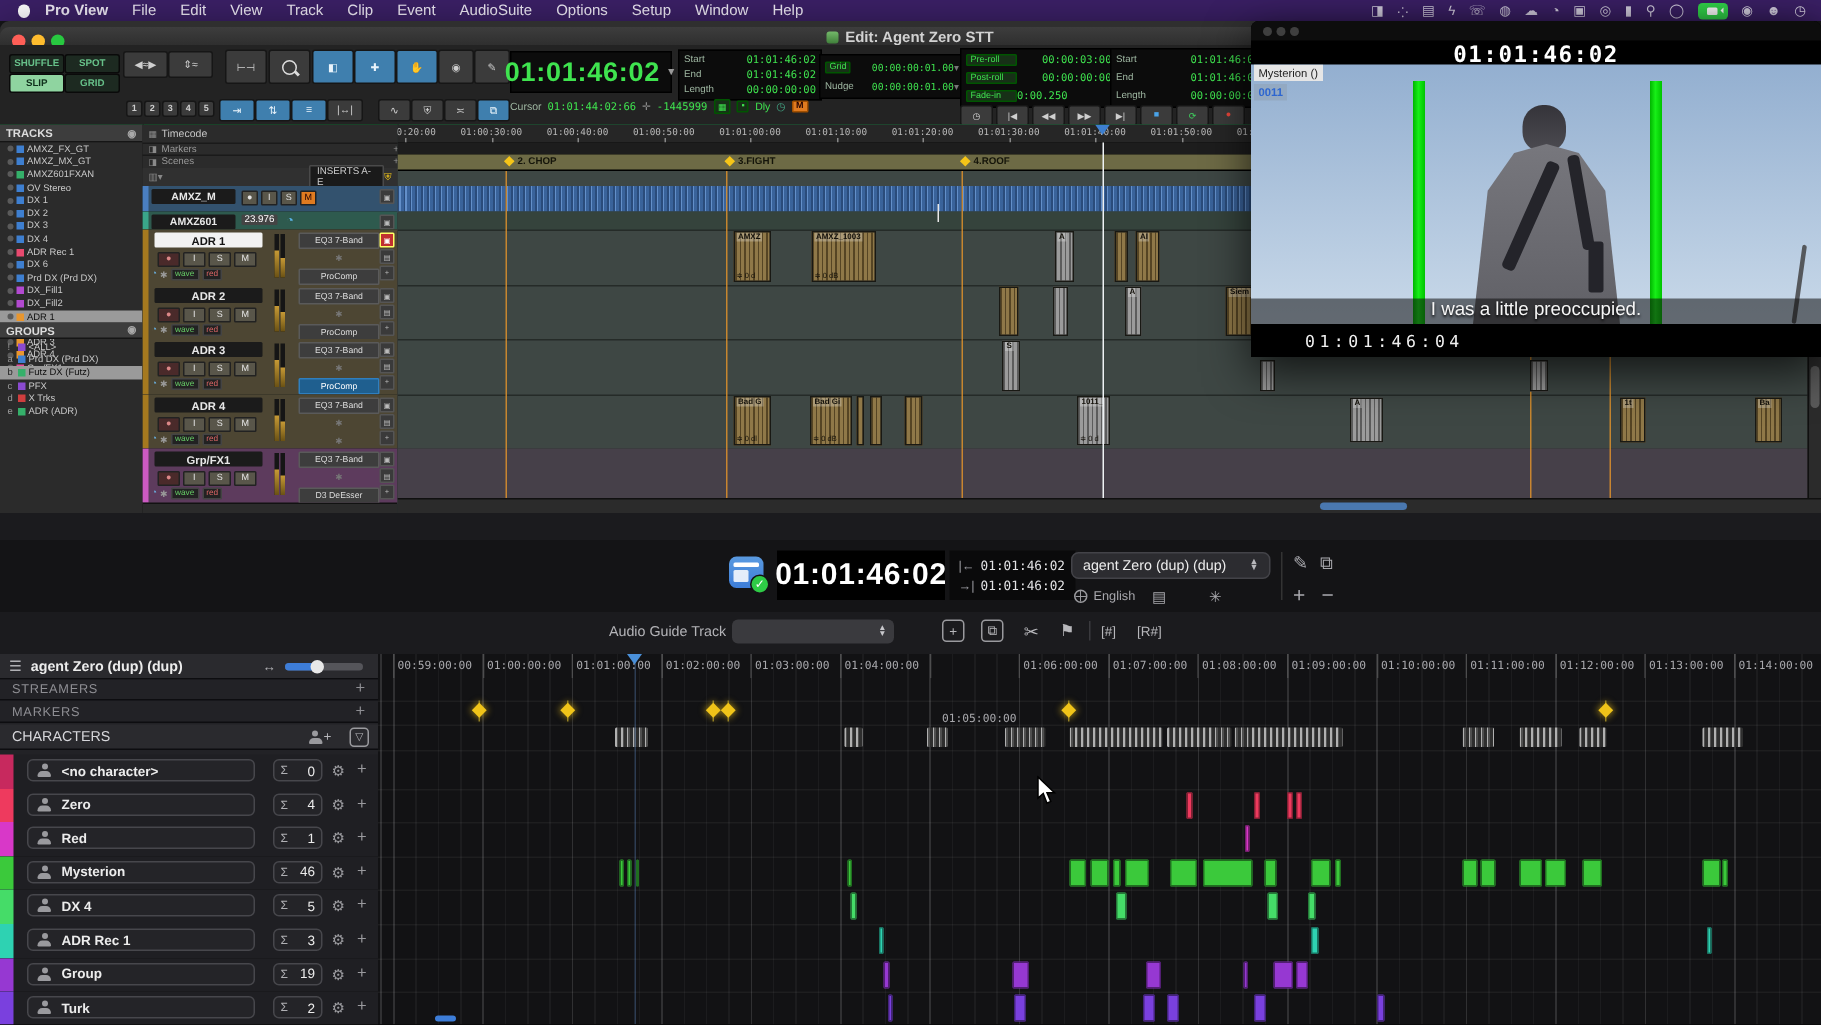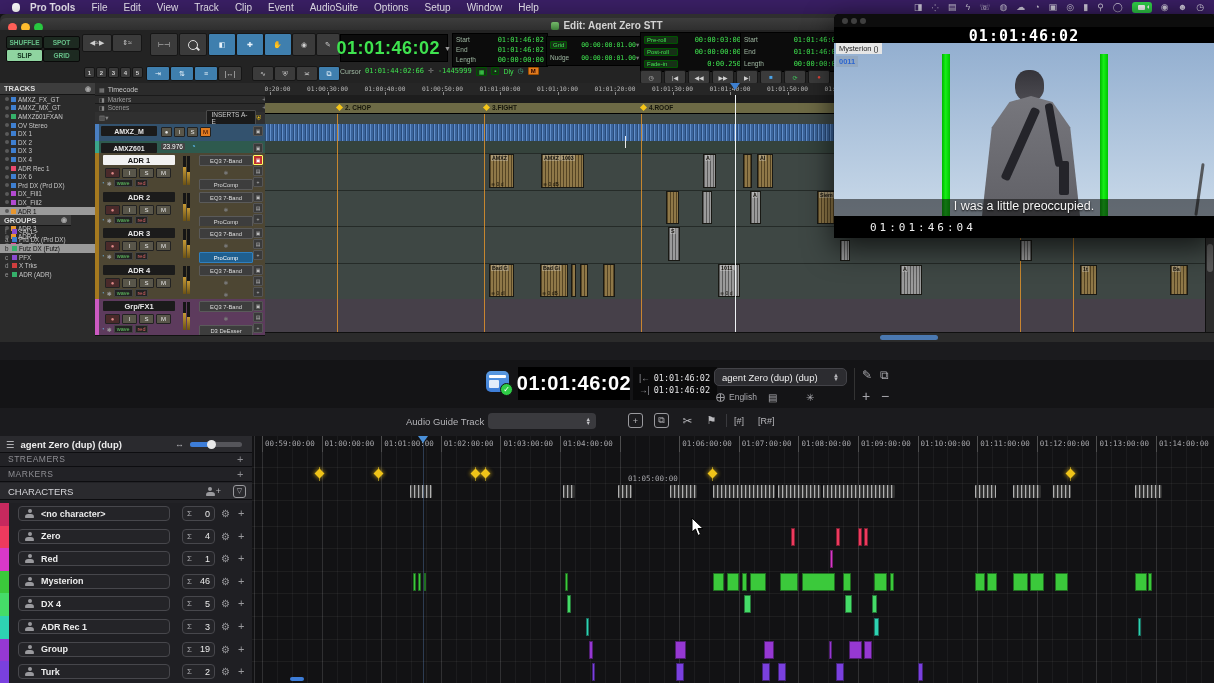--- a/index.html
+++ b/index.html
@@ -232,21 +232,21 @@
   #bt-hthumb{position:absolute;top:241px;height:4px;background:#3d7dd8;border-radius:2px;}
   #mouse{position:absolute;z-index:99;}
 </style>
 </head>
 <body>
 
 <div id="stage">
 
   <div id="menubar">
     <span class="apple"></span>
-    <span class="mb-app">Pro Tools</span>
+    <span class="mb-app">Pro View</span>
     <span id="menu-items" style="display:flex">
         <span class="mb-item">File</span>
         <span class="mb-item">Edit</span>
         <span class="mb-item">View</span>
         <span class="mb-item">Track</span>
         <span class="mb-item">Clip</span>
         <span class="mb-item">Event</span>
         <span class="mb-item">AudioSuite</span>
         <span class="mb-item">Options</span>
         <span class="mb-item">Setup</span>
@@ -346,21 +346,21 @@
         <span style="color:#9fb7a2">Nudge</span>
           <span class="vl grn mono" style="text-align:right">00:00:00:01.00</span>
           <span style="color:#777">▾</span>
       </div>
       <div id="rolls">
         <span class="chip">Pre-roll</span>
           <span class="vl grn mono" style="text-align:right">00:00:03:00</span>
         <span class="chip">Post-roll</span>
           <span class="vl grn mono" style="text-align:right">00:00:00:00</span>
         <span class="chip">Fade-in</span>
-          <span class="vl grn mono" style="text-align:right">0:00.250</span>
+          <span class="vl grn mono" style="">0:00.250</span>
       </div>
       <div id="sel2">
         <span class="lb" style="color:#9fb7a2;font-size:6.5px">Start</span>
           <span class="vl grn mono" style="text-align:right">01:01:46:02</span>
         <span class="lb" style="color:#9fb7a2;font-size:6.5px">End</span>
           <span class="vl grn mono" style="text-align:right">01:01:46:02</span>
         <span class="lb" style="color:#9fb7a2;font-size:6.5px">Length</span>
           <span class="vl grn mono" style="text-align:right">00:00:00:00</span>
       </div>
       <div id="transport">
@@ -466,21 +466,21 @@
               <span class="dot"></span>
               <span class="cchip" style="background: rgb(232, 150, 46);"></span>
               <span>ADR 4</span>
             </div>
             <div class="tp-item">
               <span class="dot"></span>
               <span class="cchip" style="background: rgb(232, 74, 154);"></span>
               <span>Grp/FX1</span>
             </div>
           </div>
-        <div class="panel-hdr" style="position:absolute;left:0;top:132px;width:71px;box-sizing:border-box">
+        <div class="panel-hdr" style="position:absolute;left:0;top:132px;width:95px;box-sizing:border-box">
             <span>GROUPS</span>
             <span class="gear">◉</span>
           </div>
         <div id="pt-groups-list" style="position:absolute;left:0;top:144px;width:95px">
             <div class="tp-item">
               <span style="width: 5px; color: rgb(153, 153, 153);">!</span>
               <span class="cchip" style="background: rgb(138, 74, 208);"></span>
               <span>&lt;ALL&gt;</span>
             </div>
             <div class="tp-item">

